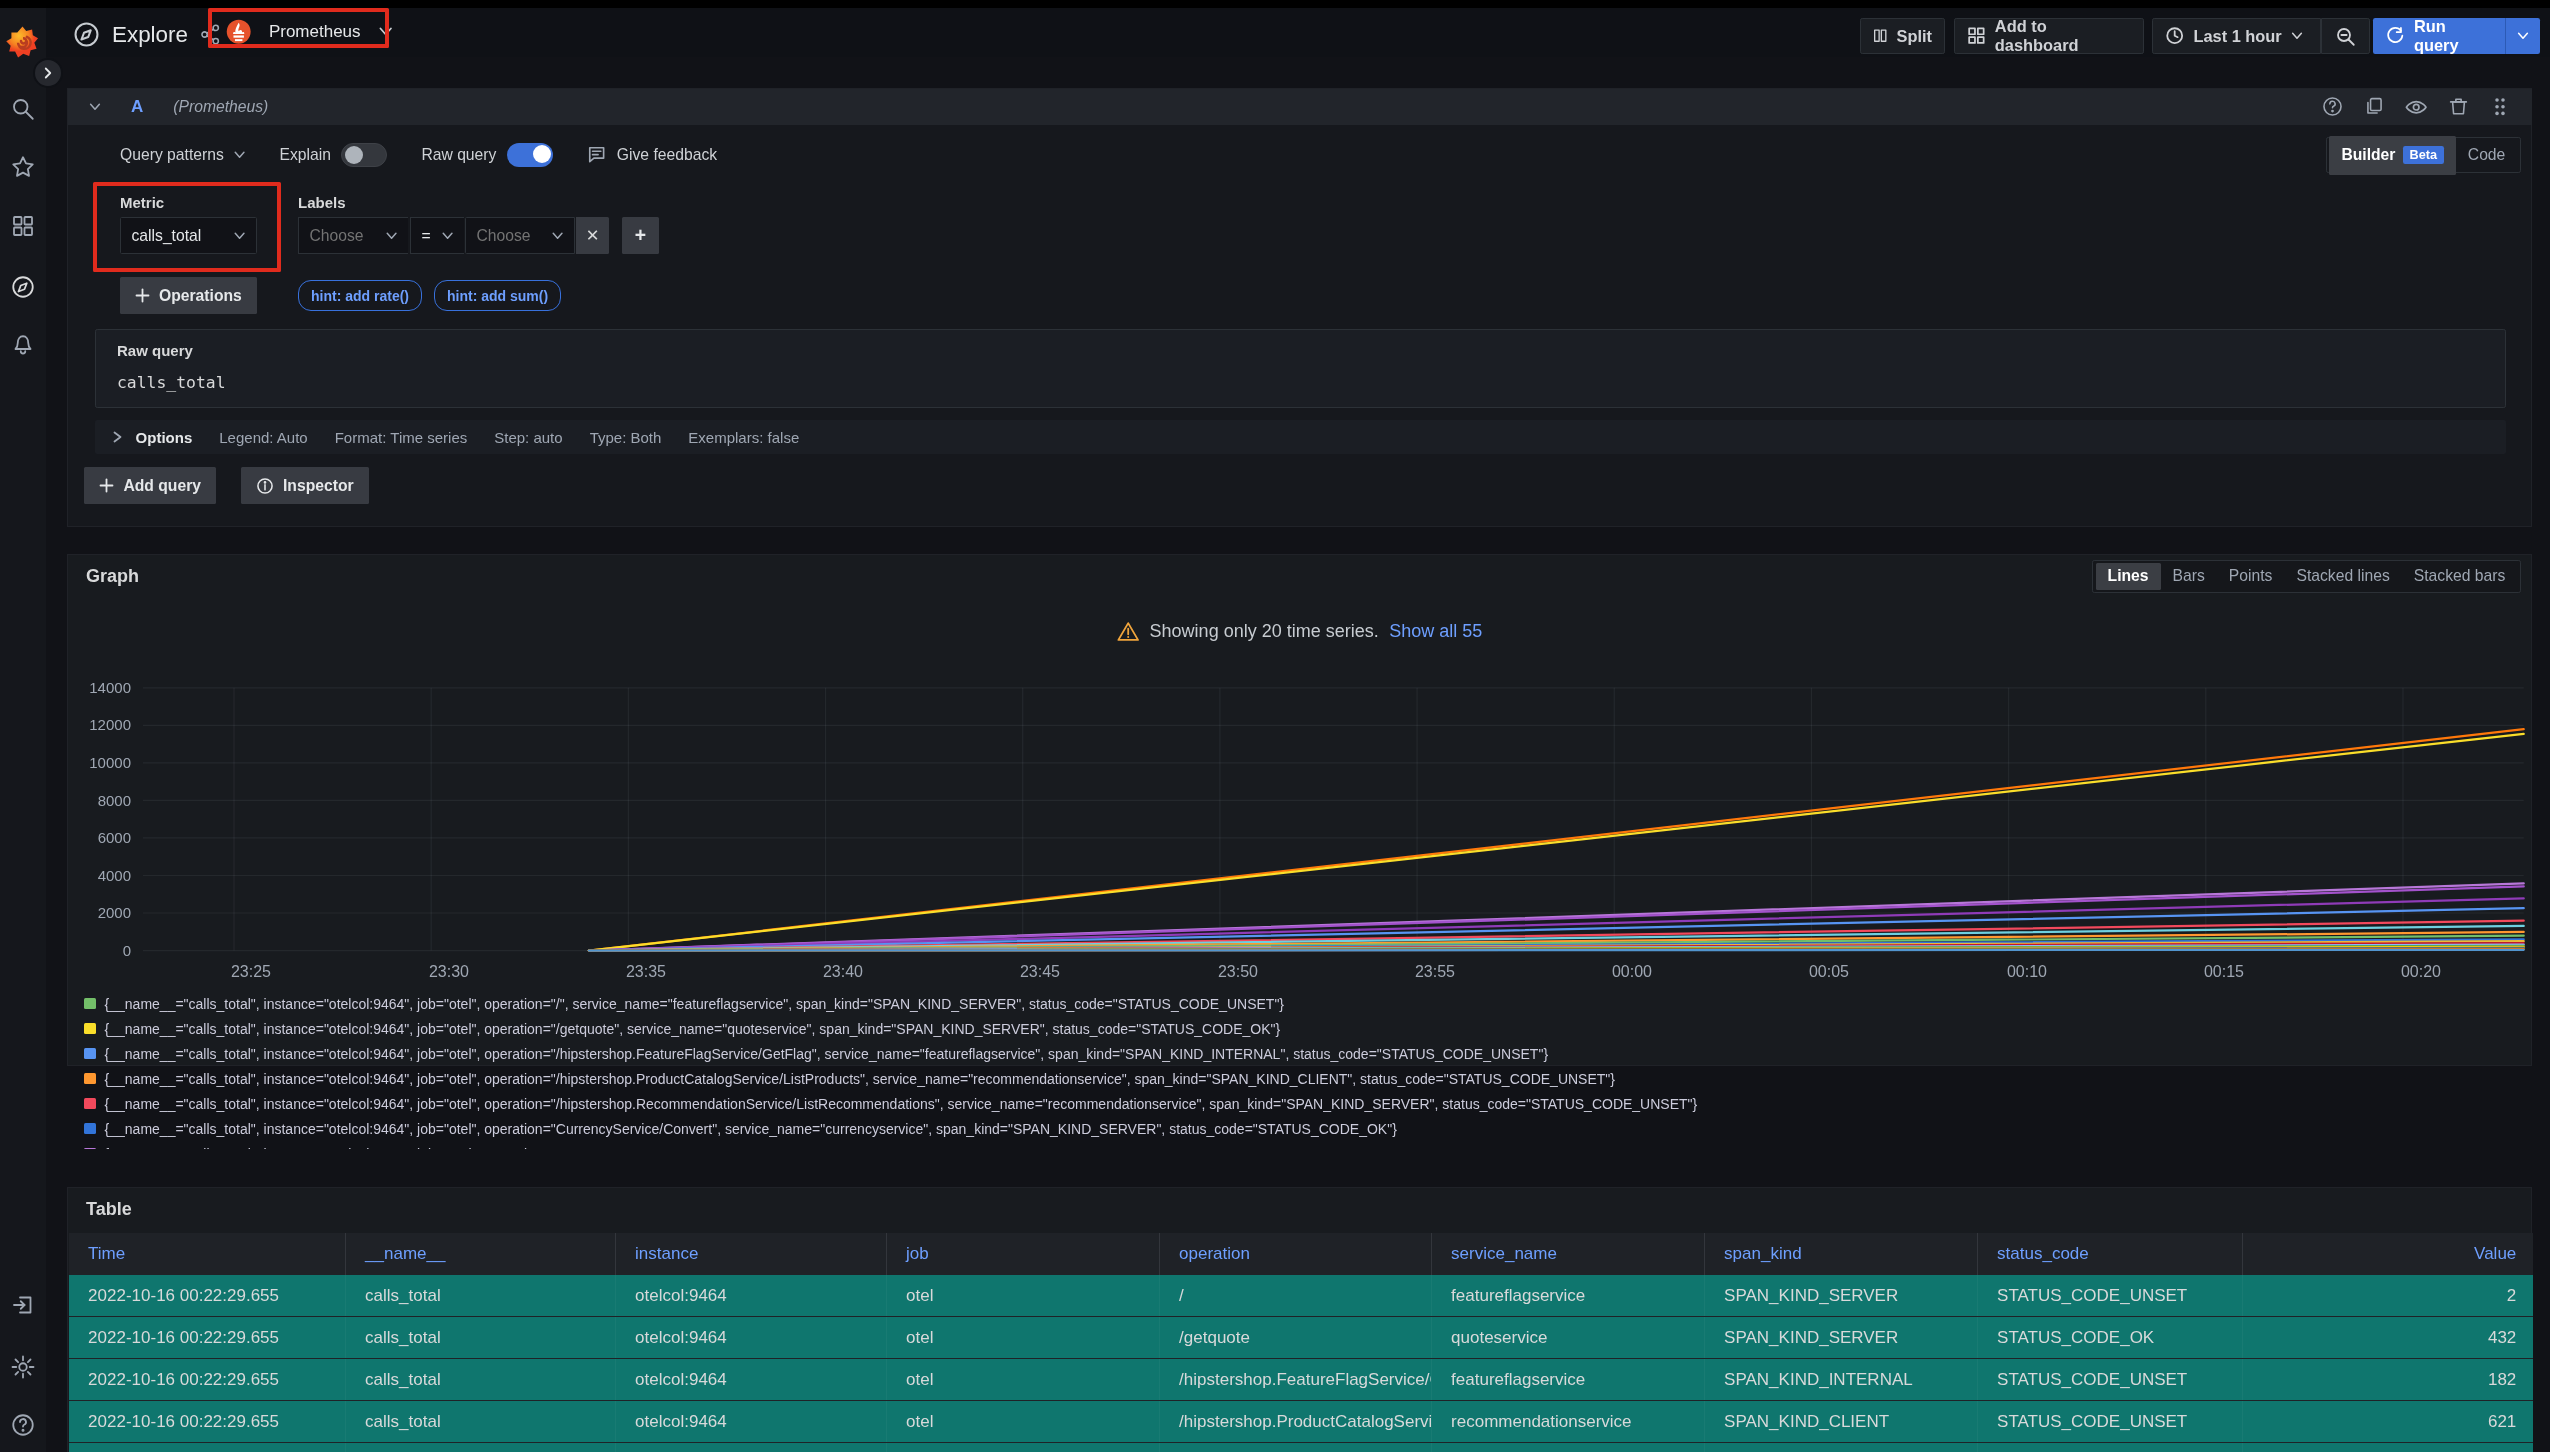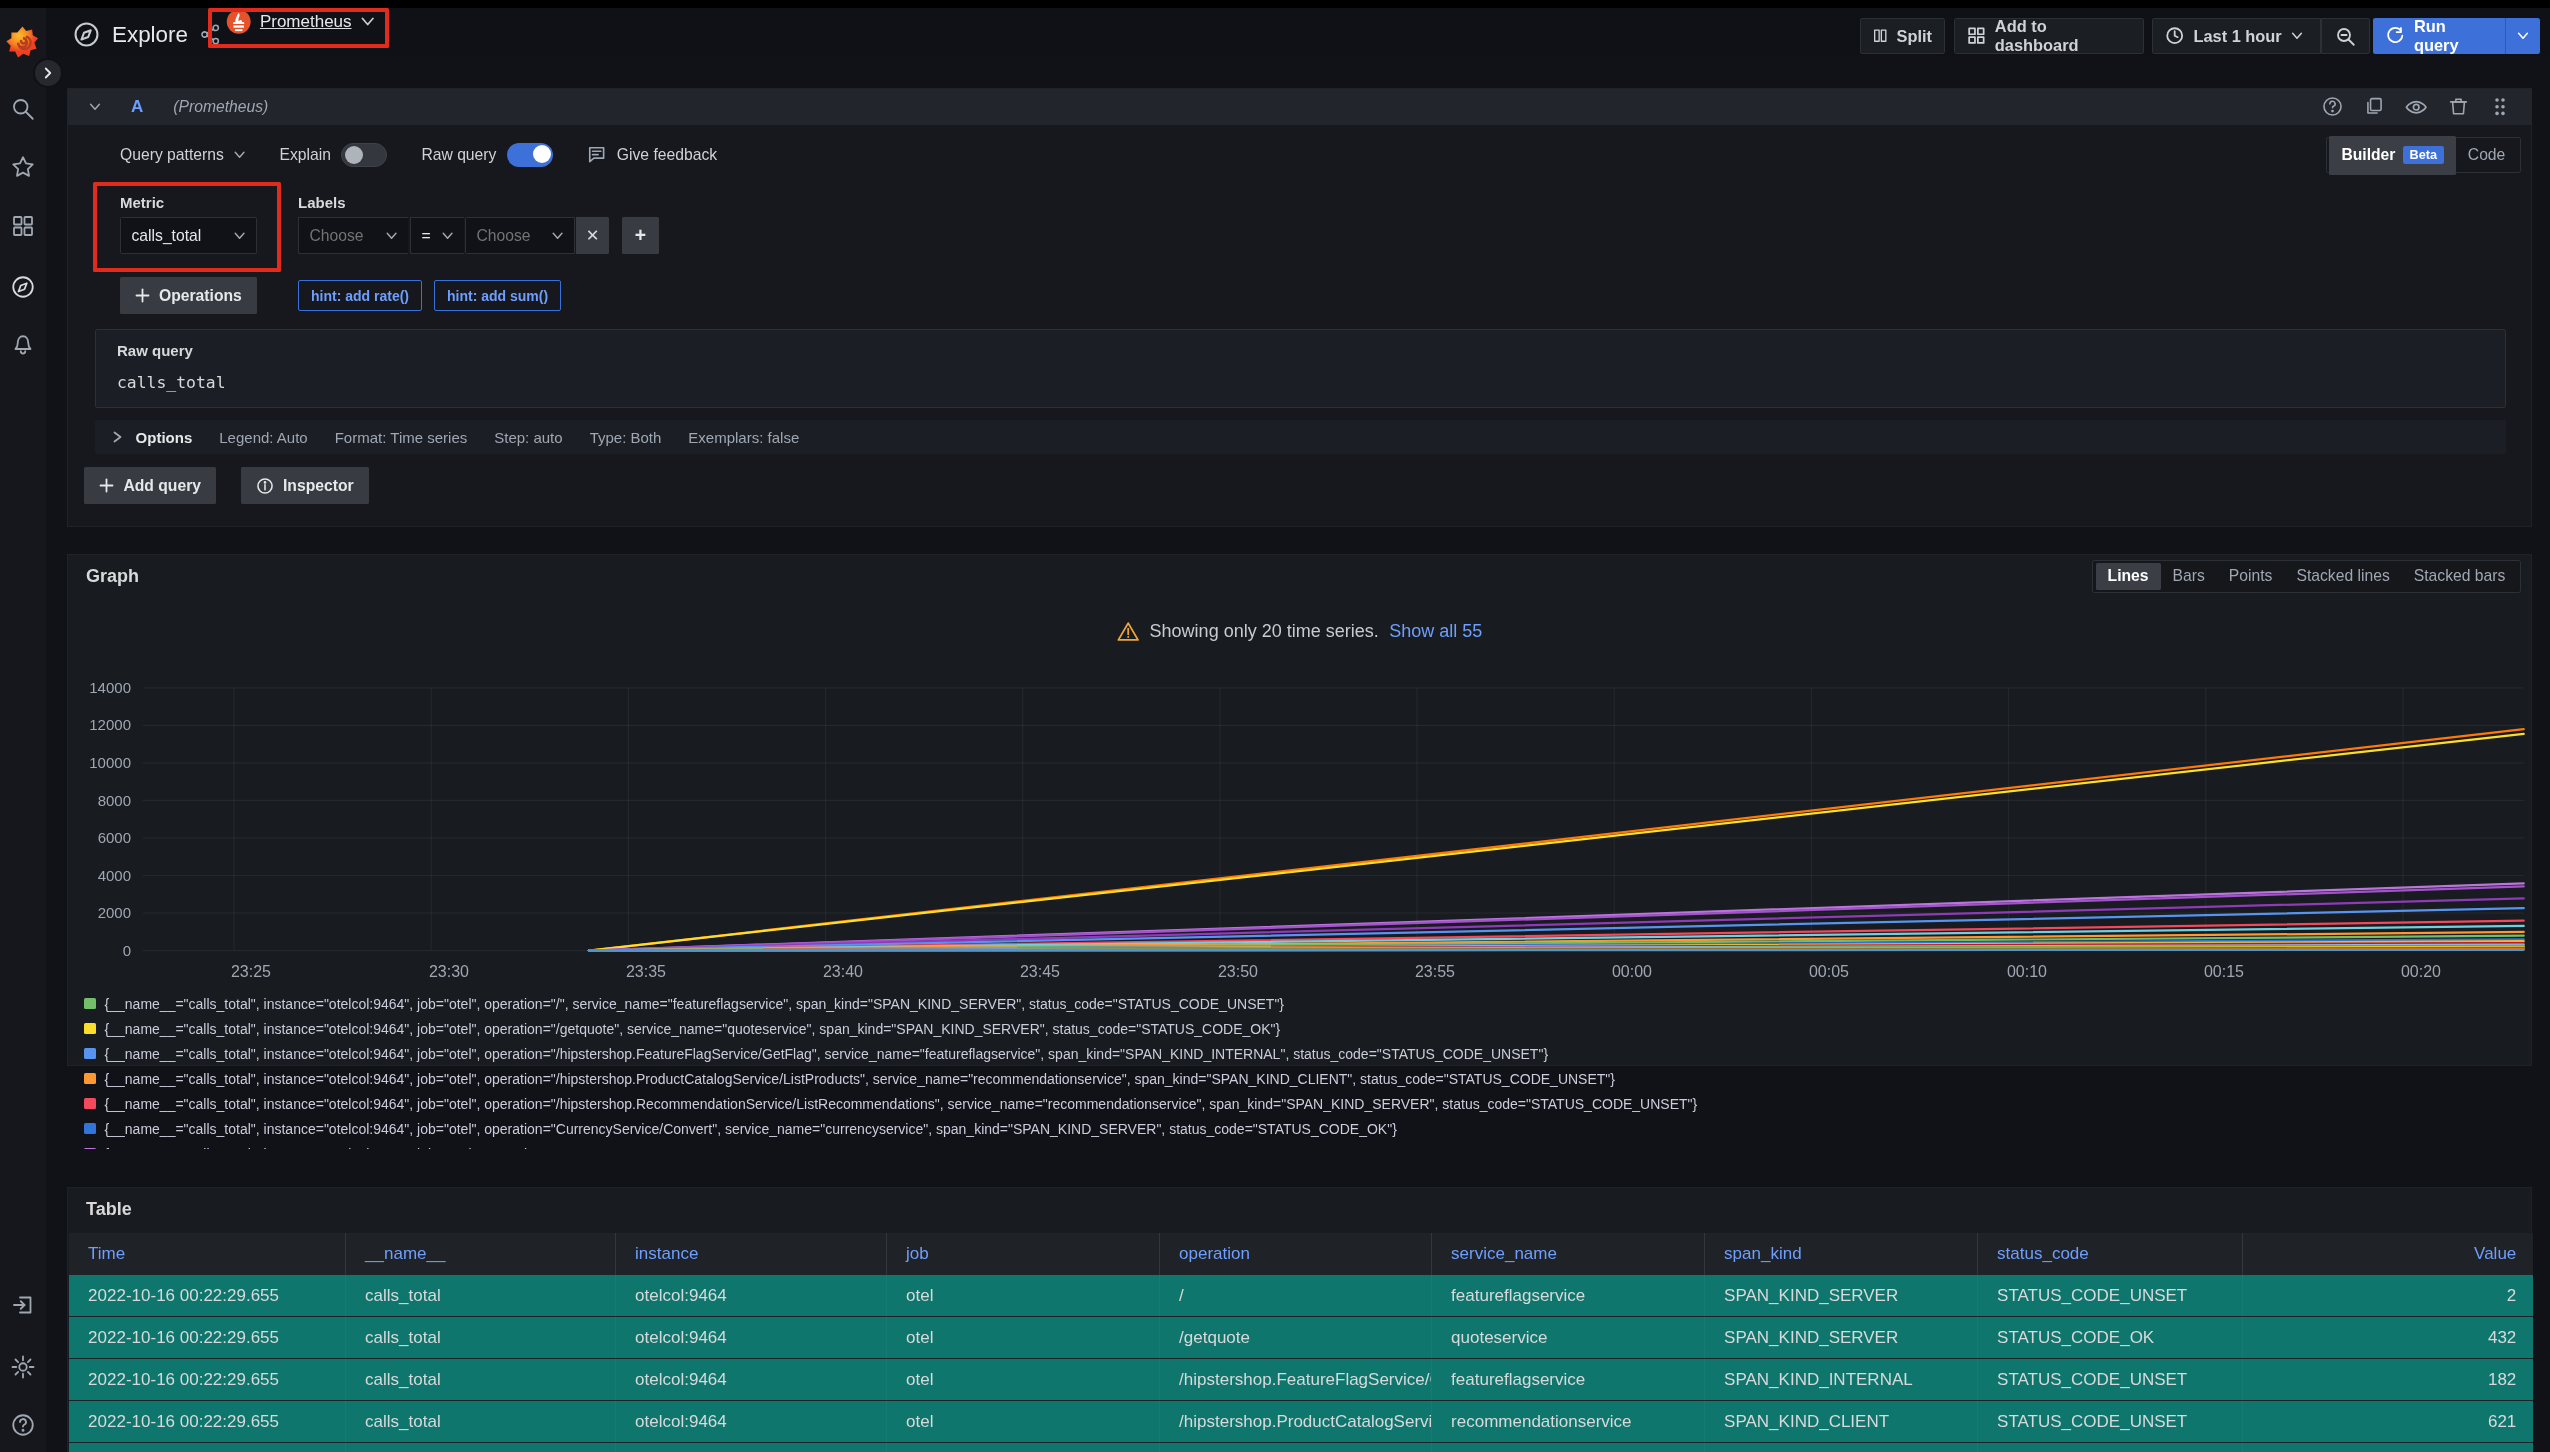--- a/index.html
+++ b/index.html
@@ -13,21 +13,21 @@
   #topbar { left:0; top:7.5px; width:2550px; height:49px; background:#0f1116; }
   #sidebar { left:0; top:7.5px; width:46px; height:1445px; background:#15171c; }
   .side-ic { position:absolute; left:11.2px; width:24px; height:24px; color:#9fa7b3; }
   #expand-btn { left:33px; top:58px; width:30px; height:30px; border-radius:50%;
     background:#26282e; border:2.2px solid #0f1116; color:#e6e8ea; display:flex;
     align-items:center; justify-content:center; }
   #logo { left:6px; top:25.4px; width:33px; height:34px; }
   #explore-wrap { left:73px; top:18px; height:33px; display:flex; align-items:center; gap:12px; }
   #explore-title { font-size:22.4px; font-weight:500; color:#e6e8ea; }
   .redbox { position:absolute; border:4.5px solid #e02b1d; border-radius:1.5px; pointer-events:none; z-index:40; }
-  #ds-picker { left:218px; top:5px; height:33px; display:flex; align-items:center; gap:9px; padding:0 7.5px;text-decoration:underline; }
+  #ds-picker { left:218px; top:15px; height:33px; display:flex; align-items:center; gap:18px; padding:0 7.5px; }
   #ds-name { font-size:17px; color:#e6e8ea; }
   .hdr-btn { position:absolute; top:18px; height:36px; background:#1b1e23; border:0.7px solid #2c3137;
     border-radius:2.2px; display:flex; align-items:center; gap:9px; padding:0 12px;
     font-size:16.4px; font-weight:600; color:#d0d2d6; }
   #run-query { left:2373px; top:18px; width:167px; height:36px; border-radius:2.2px;
     background:#3d71d9; display:flex; align-items:stretch; color:#fff; }
   #run-main { display:flex; align-items:center; gap:9px; padding:0 13.4px; font-size:16.4px; font-weight:600; }
   #run-caret { width:37px; display:flex; align-items:center; justify-content:center; border-left:0.7px solid #2c5ab5; }
 
   
@@ -52,21 +52,21 @@
   .fld-label { position:absolute; font-size:15px; font-weight:700; color:#d8d9da; }
   .sel { position:absolute; height:37px; background:#111217; border:0.7px solid #2c3137; border-radius:1.5px;
     display:flex; align-items:center; justify-content:space-between; padding:0 10.5px; font-size:15.7px; }
   .sel .ph { color:#737373; }
   .sel .val { color:#e6e8ea; }
   .segjoin { border-radius:0; border-right:none; }
   .xseg { position:absolute; height:37px; width:33px; background:#383b42; border-radius:0 1.5px 1.5px 0;
     display:flex; align-items:center; justify-content:center; font-size:16.4px; color:#d8d9da; }
   .graybtn { position:absolute; height:37px; background:#383b42; border-radius:1.5px; display:flex;
     align-items:center; justify-content:center; gap:9px; font-size:15.7px; font-weight:600; color:#e6e8ea; padding:0 15px; }
-  .hint-btn { height:31px; border:1.5px solid #3871dc; border-radius:2px; background:transparent;
+  .hint-btn { height:31px; border:1.5px solid #3871dc; border-radius:13px; background:transparent;
     color:#6e9fff; font-size:14px; font-weight:700; padding:0 12px; margin-right:12px;
     font-family:"Liberation Sans", sans-serif; }
   #rawbox { left:27px; top:240px; width:2411px; height:79px; background:#1b1e24; border:0.7px solid #2c3137; border-radius:2.2px; }
   #rawbox .lbl { position:absolute; left:21px; top:12px; font-size:15px; font-weight:700; }
   #rawbox .code { position:absolute; left:21px; top:43px; font-family:"DejaVu Sans Mono", monospace; font-size:16.4px; color:#d8d9da; }
   #optstrip { left:27px; top:331px; width:2411px; height:34px; background:#1b1e24; border-radius:2.2px;
     display:flex; align-items:center; gap:27px; padding:0 18px; }
   #optstrip .optlbl { font-size:15px; font-weight:700; color:#e6e8ea; }
   .opt-item { font-size:15px; color:#9fa7b3; }
 

